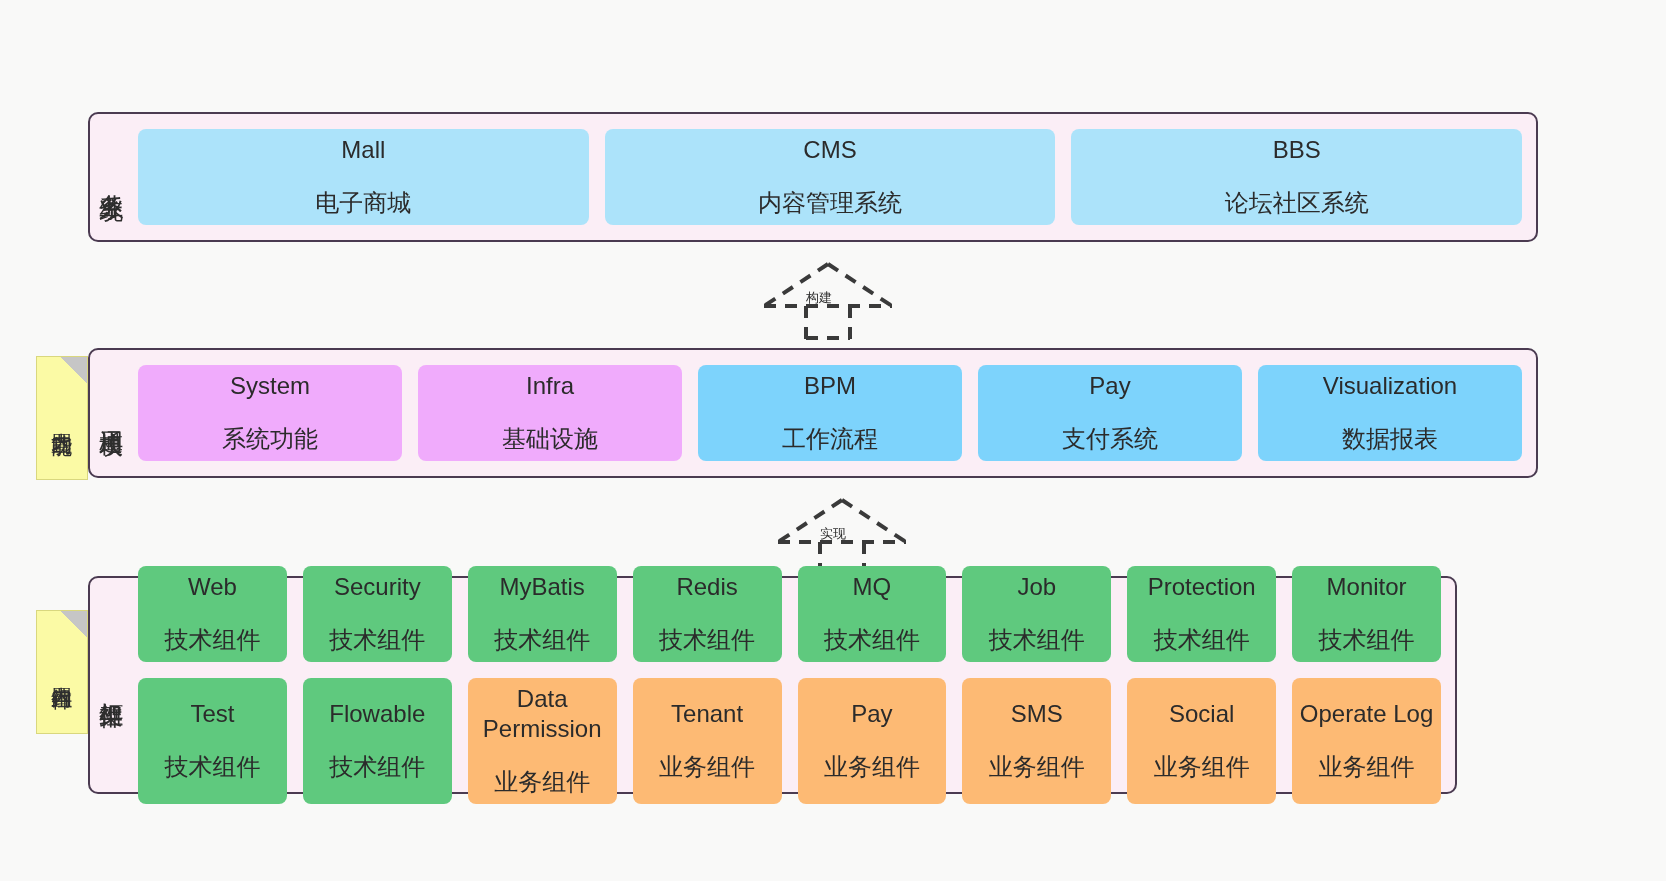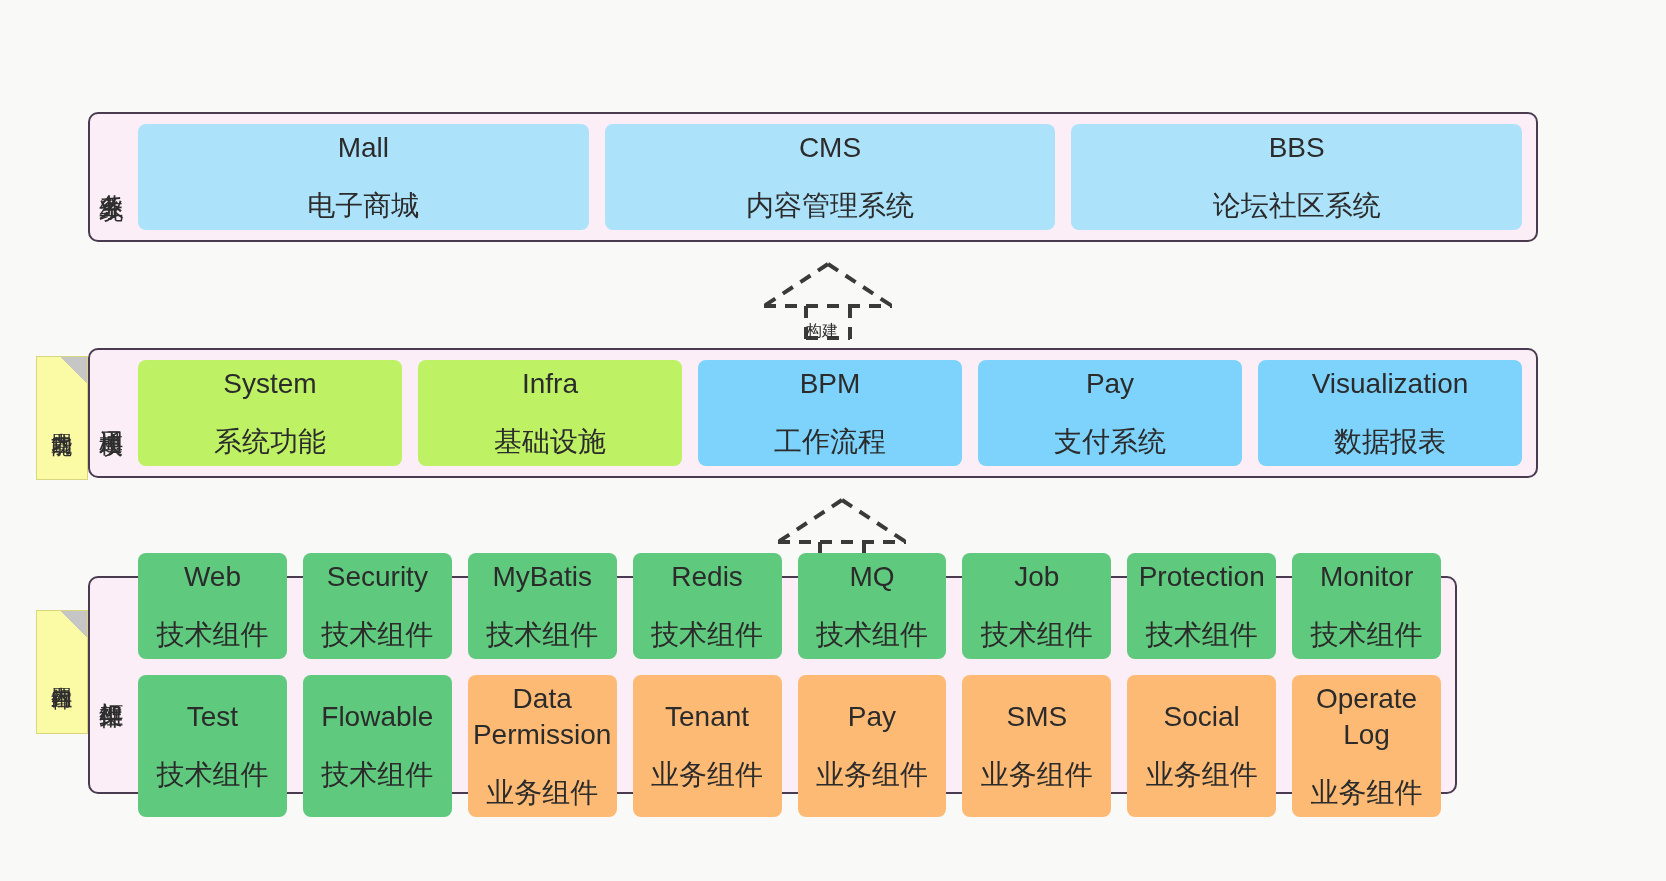--- a/index.html
+++ b/index.html
@@ -53,32 +53,32 @@
   }
   .card{
     flex:1 1 0;
     min-width:0;
     border-radius:8px;
     display:flex;
     flex-direction:column;
     align-items:center;
     justify-content:center;
     text-align:center;
-    font-size:28px;
+    font-size:24px;
     line-height:1.28;
     color:#2b2b2b;
     padding:6px 4px;
     box-sizing:border-box;
   }
   .card .t1{display:block;}
   .card .t2{display:block;margin-top:22px;}
 
   
   .c-blue        {background:#ace3fa;}
-  .c-red         {background:#bef264;}
+  .c-red         {background:#f0abfc;}
   .c-pink        {background:#7dd3fc;}
   .c-green       {background:#5fc97e;}
   .c-greenlight  {background:#fdba74;}
 
   
   .note{
     position:absolute;
     box-sizing:border-box;
     background:#fbfaa5;
     border:1px solid #d9d77e;
@@ -99,25 +99,24 @@
     top:0;right:0;
     width:26px;height:26px;
     background:linear-gradient(225deg,#c6c6c6 0%,#c6c6c6 50%,transparent 50%);
   }
 
   
   .arrow{position:absolute;}
   .arrow svg{display:block;overflow:visible;}
   .arrow-label{
     position:absolute;
-    font-size:16px;
+    font-size:13px;
     color:#2e2e2e;
     background:transparent;
     white-space:nowrap;
-    margin-top:32px;
   }
 </style>
 </head>
 <body>
 
 <div id="stage">
 
   <div class="layer" id="layer-0" style="left:88px;top:112px;width:1450px;height:130px;">
     <div class="layer-title">业务系统</div>
     <div class="layer-body">

